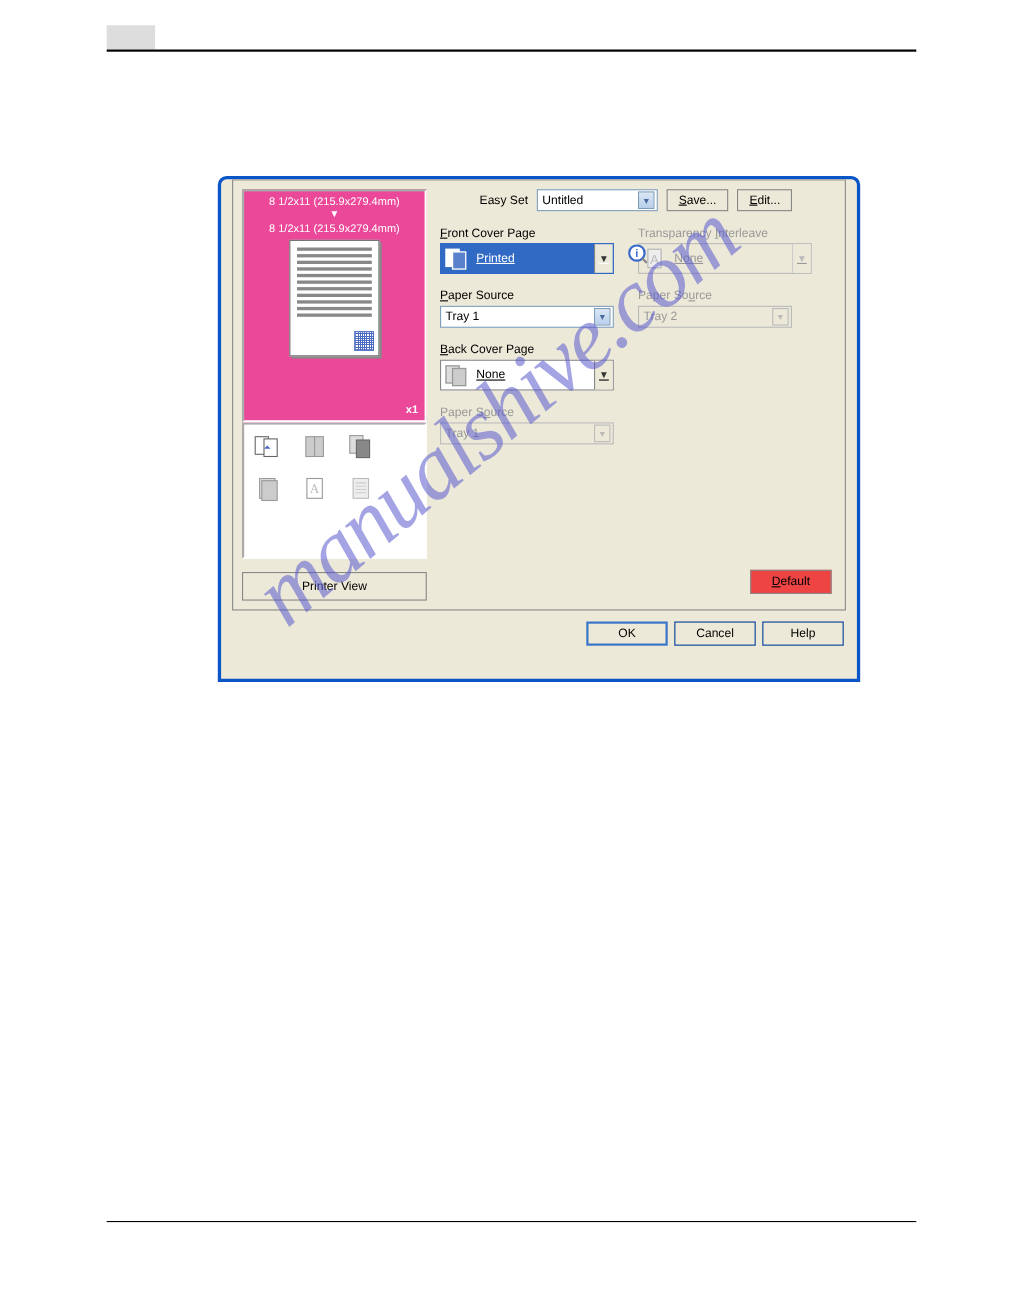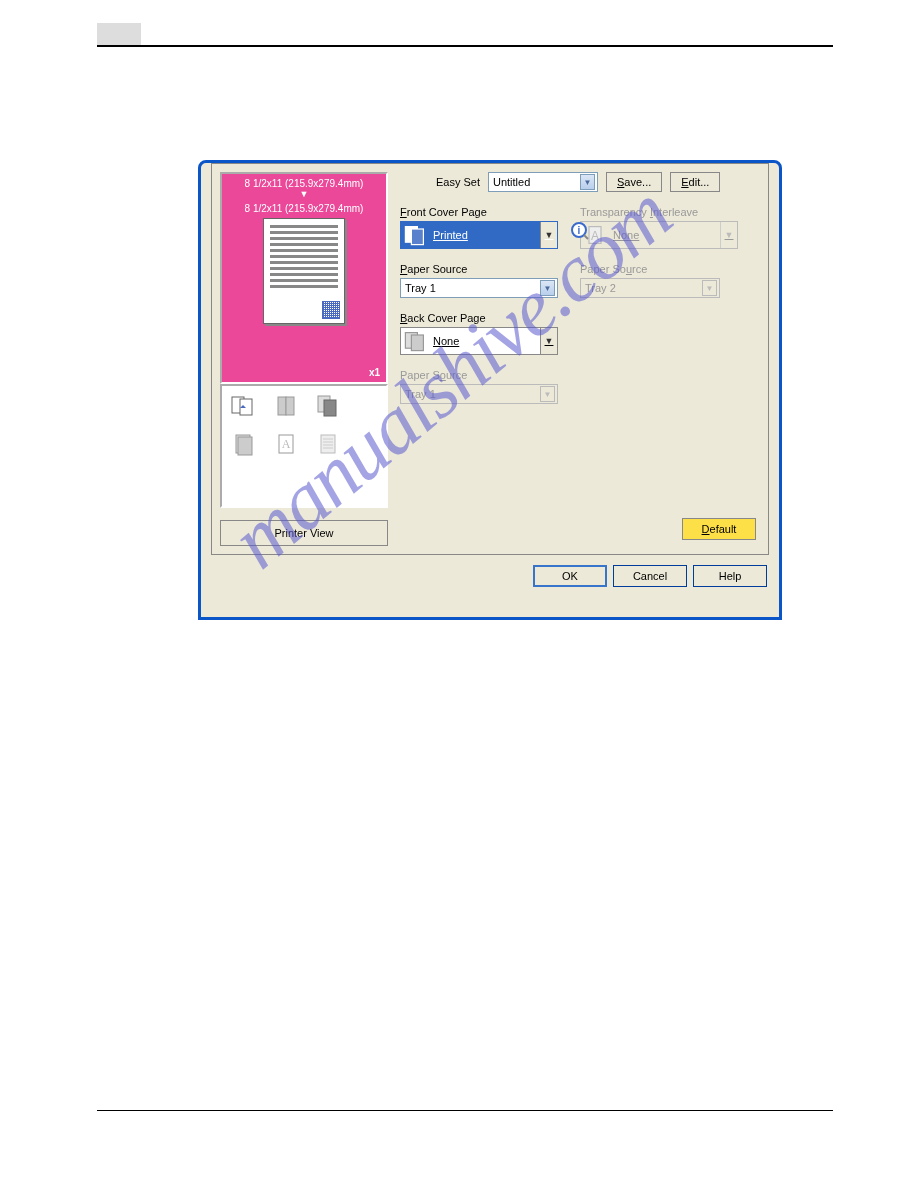--- a/index.html
+++ b/index.html
@@ -43,21 +43,21 @@
 .group-label.disabled { color:#999; }
 .underline { text-decoration: underline; }
 .cover-combo { width:158px; height:28px; display:flex; align-items:center; padding:0;text-decoration:underline; }
 .cover-combo.selected { background:#316ac5; color:#fff; border:1px solid #316ac5; }
 .cover-combo .cicon { width:24px; height:24px; margin:0 6px 0 2px; display:flex; align-items:center; justify-content:center; }
 .cover-combo .cdrop { margin-left:auto; width:17px; height:26px; background:#ece9d8; border-left:1px solid #888; display:flex; align-items:center; justify-content:center; font-size:9px; color:#333; }
 .two-cols { display:flex; }
 .col { flex:1; }
 .field-block { margin-bottom:14px; }
 .info-icon { position:absolute; left:183px; top:50px; width:20px; height:20px; }
-.default-btn { position:absolute; right:4px; bottom:6px; width:74px; height:22px; border:1px solid #888; background:#fde047; font-size:11px; }
+.default-btn { position:absolute; right:4px; bottom:6px; width:74px; height:22px; border:1px solid #888; background:#ef4444; font-size:11px; }
 .bottom-row { display:flex; justify-content:flex-end; gap:6px; padding:0 12px 10px 0; }
 .bottom-row button { width:74px; height:22px; border:1px solid #003c9c; background:#ece9d8; font-size:11px; }
 .bottom-row button.primary { border:2px solid #3874c9; }
 .watermark { position:absolute; left:180px; top:330px; font-size:82px; color:#5a5ad0; opacity:0.55; transform:rotate(-40deg); font-family: Georgia, serif; font-style:italic; pointer-events:none; white-space:nowrap; letter-spacing:-2px; }
 </style>
 </head>
 <body>
 
 <div class="top-bar"></div>
 <div class="top-hr"></div>

